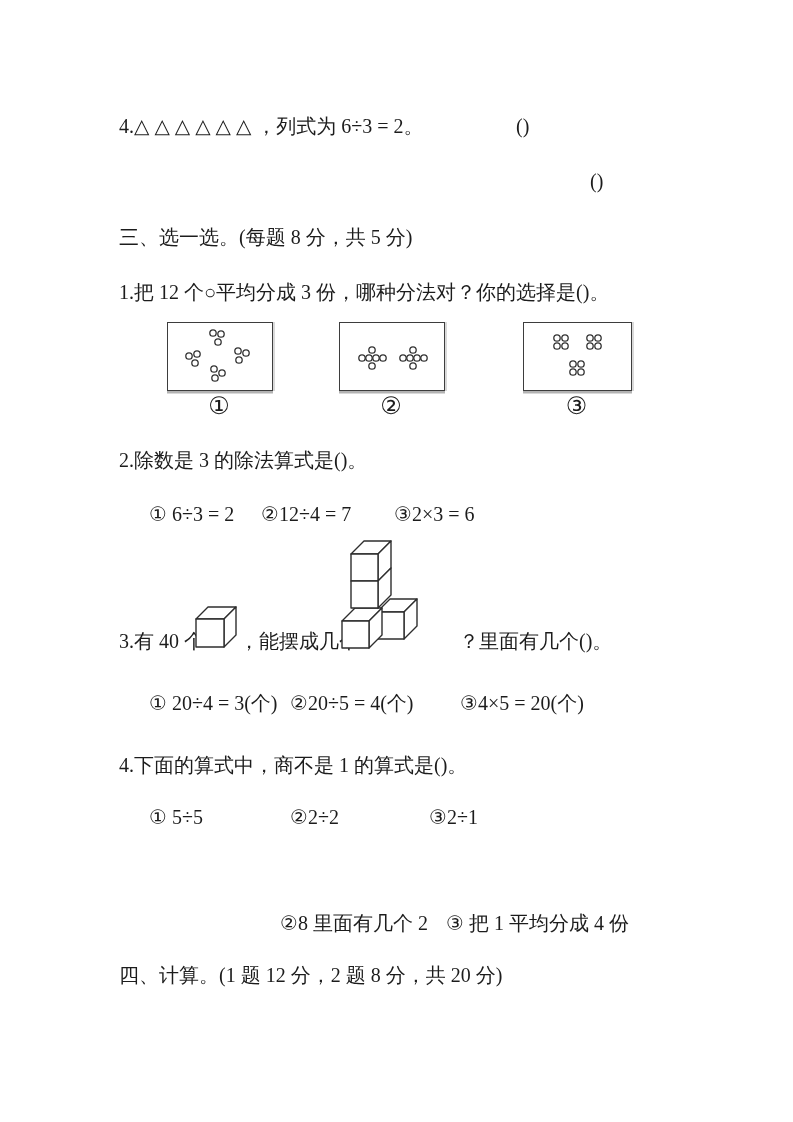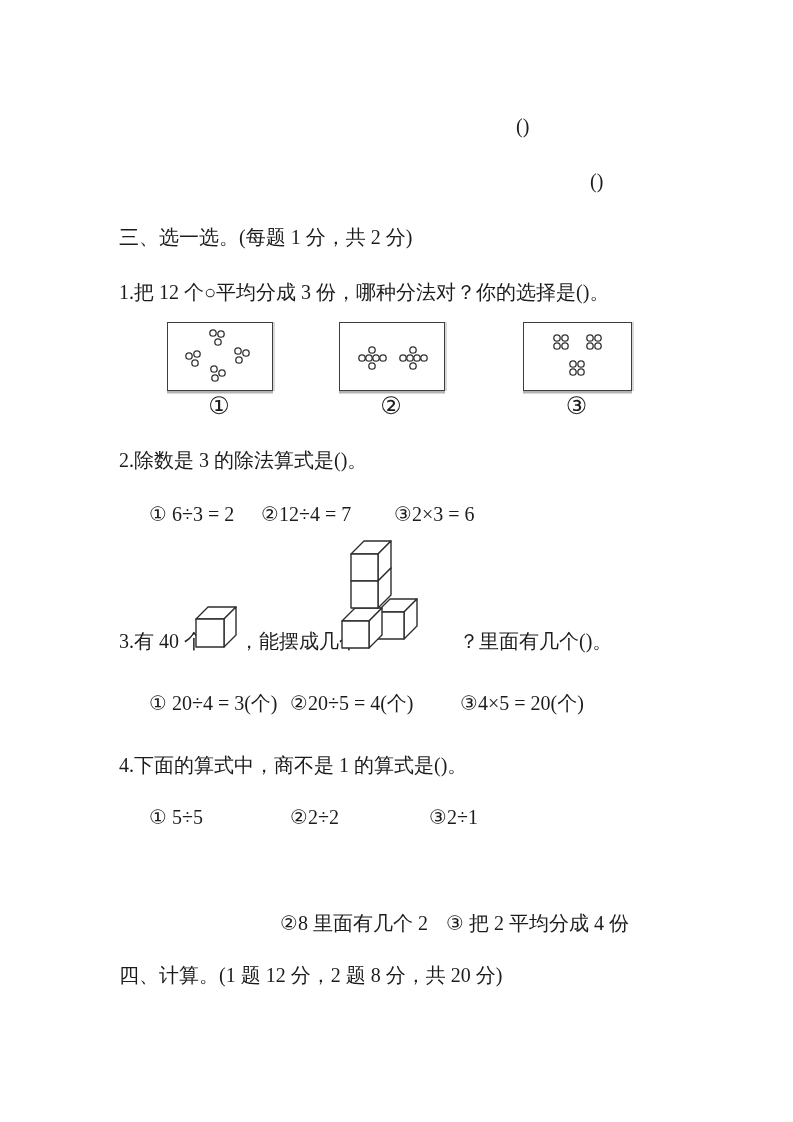--- a/index.html
+++ b/index.html
@@ -32,25 +32,28 @@
   .opt{position:absolute;white-space:nowrap;line-height:26px;}
   .cube-svg{position:absolute;}
   .cube-svg path{fill:#ffffff;stroke:#2e2e2e;stroke-width:1.4;stroke-linejoin:round;}
   .dots circle{fill:none;stroke:#333;stroke-width:1.3;}
 </style>
 </head>
 <body>
 
 <div class="page">
 
+  <div class="abs line" style="left:119px;top:113px;">
+    <span>4.</span><span class="tri">△△△△△△</span><span>，列式为 6÷3 = 2。</span>
+  </div>
   <div class="abs bracket" style="left:516px;top:113px;">()</div>
 
   <div class="abs bracket" style="left:590px;top:168px;">()</div>
 
-  <div class="abs line" style="left:119px;top:224px;">三、选一选。(每题 1 分，共 2 分)</div>
+  <div class="abs line" style="left:119px;top:224px;">三、选一选。(每题 8 分，共 5 分)</div>
 
   <div class="abs line" style="left:119px;top:279px;">1.把 12 个○平均分成 3 份，哪种分法对？你的选择是()。</div>
 
   <div class="choice-box" style="left:167px;top:322px;width:104px;height:67px;">
     <svg class="dots" width="104" height="67" viewBox="0 0 104 67">
       <circle cx="45" cy="10" r="3.2"></circle>
         <circle cx="53" cy="11" r="3.2"></circle>
         <circle cx="50" cy="19" r="3.2"></circle>
       <circle cx="21" cy="33" r="3.2"></circle>
         <circle cx="29" cy="31" r="3.2"></circle>
@@ -136,17 +139,17 @@
   <div class="opt" style="left:149px;top:690px;">① 20÷4 = 3(个)</div>
   <div class="opt" style="left:290px;top:690px;">②20÷5 = 4(个)</div>
   <div class="opt" style="left:460px;top:690px;">③4×5 = 20(个)</div>
 
   <div class="abs line" style="left:119px;top:752px;">4.下面的算式中，商不是 1 的算式是()。</div>
   <div class="opt" style="left:149px;top:804px;">① 5÷5</div>
   <div class="opt" style="left:290px;top:804px;">②2÷2</div>
   <div class="opt" style="left:429px;top:804px;">③2÷1</div>
 
   <div class="opt" style="left:280px;top:910px;text-align:center;">②8 里面有几个 2</div>
-  <div class="opt" style="left:446px;top:910px;">③ 把 2 平均分成 4 份</div>
+  <div class="opt" style="left:446px;top:910px;">③ 把 1 平均分成 4 份</div>
 
   <div class="abs line" style="left:119px;top:962px;">四、计算。(1 题 12 分，2 题 8 分，共 20 分)</div>
 
 </div>
 
 </body></html>

